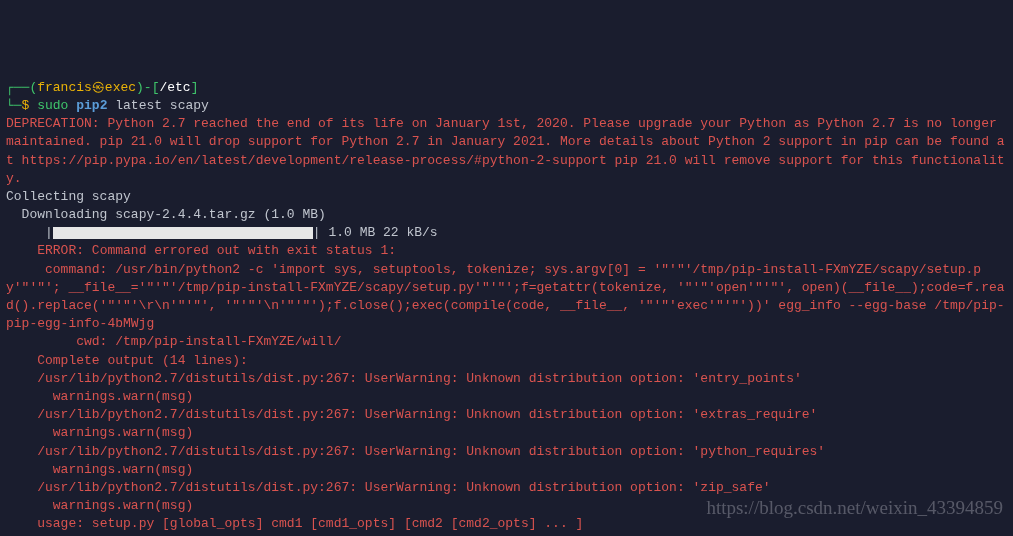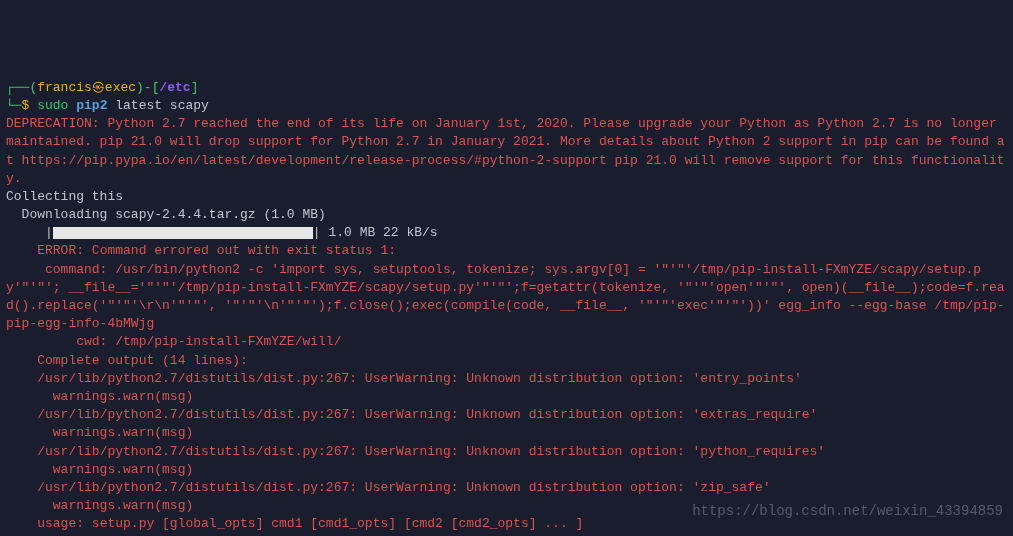--- a/index.html
+++ b/index.html
@@ -12,49 +12,49 @@
       padding: 6px;
       width: 1013px;
       height: 536px;
       overflow: hidden;
       white-space: pre-wrap;
       word-break: break-all;
       position: relative;
     }
     .c-green { color: #3fc56b; }
     .c-blue { color: #eab308; }
-    .c-white { color: #8b5cf6; font-weight: bold; text-align: right; }
+    .c-white { color: #ffffff; font-weight: normal; text-align: right; }
     .c-red { color: #d9534f; }
     .c-lightblue { color: #5b9dd9; font-weight: bold; }
     .progress-bar {
       display: inline-block;
       width: 260px;
       height: 12px;
       background: #e6e6e6;
       vertical-align: middle;
     }
     .watermark {
       position: absolute;
       right: 10px;
       bottom: 14px;
       color: rgba(200,200,210,0.35);
-      font-size: 14px;
+      font-size: 19px;
       pointer-events: none;
-      font-family: Liberation Mono, monospace;
+      font-family: Liberation Serif, serif;
     }
   </style>
 </head>
 <body>
 
 
 
 <div><span class="c-green">┌──</span><span class="c-green">(</span><span class="c-blue">francis</span><span class="c-blue">㉿</span><span class="c-blue">exec</span><span class="c-green">)</span><span class="c-green">-[</span><span class="c-white">/etc</span><span class="c-green">]</span>
 <span class="c-green">└─</span><span class="c-blue">$ </span><span class="c-green">sudo</span><span class="c-lightblue"> pip2</span><span> latest scapy</span>
 <span class="c-red">DEPRECATION: Python 2.7 reached the end of its life on January 1st, 2020. Please upgrade your Python as Python 2.7 is no longer maintained. pip 21.0 will drop support for Python 2.7 in January 2021. More details about Python 2 support in pip can be found at https://pip.pypa.io/en/latest/development/release-process/#python-2-support pip 21.0 will remove support for this functionality.</span>
-<span>Collecting this</span>
+<span>Collecting scapy</span>
 <span>  Downloading scapy-2.4.4.tar.gz (1.0 MB)</span>
 <span>     |</span><span class="progress-bar"></span><span>| 1.0 MB 22 kB/s</span>
 <span class="c-red">    ERROR: Command errored out with exit status 1:</span>
 <span class="c-red">     command: /usr/bin/python2 -c 'import sys, setuptools, tokenize; sys.argv[0] = '"'"'/tmp/pip-install-FXmYZE/scapy/setup.py'"'"'; __file__='"'"'/tmp/pip-install-FXmYZE/scapy/setup.py'"'"';f=getattr(tokenize, '"'"'open'"'"', open)(__file__);code=f.read().replace('"'"'\r\n'"'"', '"'"'\n'"'"');f.close();exec(compile(code, __file__, '"'"'exec'"'"'))' egg_info --egg-base /tmp/pip-pip-egg-info-4bMWjg</span>
 <span class="c-red">         cwd: /tmp/pip-install-FXmYZE/will/</span>
 <span class="c-red">    Complete output (14 lines):</span>
 <span class="c-red">    /usr/lib/python2.7/distutils/dist.py:267: UserWarning: Unknown distribution option: 'entry_points'</span>
 <span class="c-red">      warnings.warn(msg)</span>
 <span class="c-red">    /usr/lib/python2.7/distutils/dist.py:267: UserWarning: Unknown distribution option: 'extras_require'</span>
 <span class="c-red">      warnings.warn(msg)</span>

